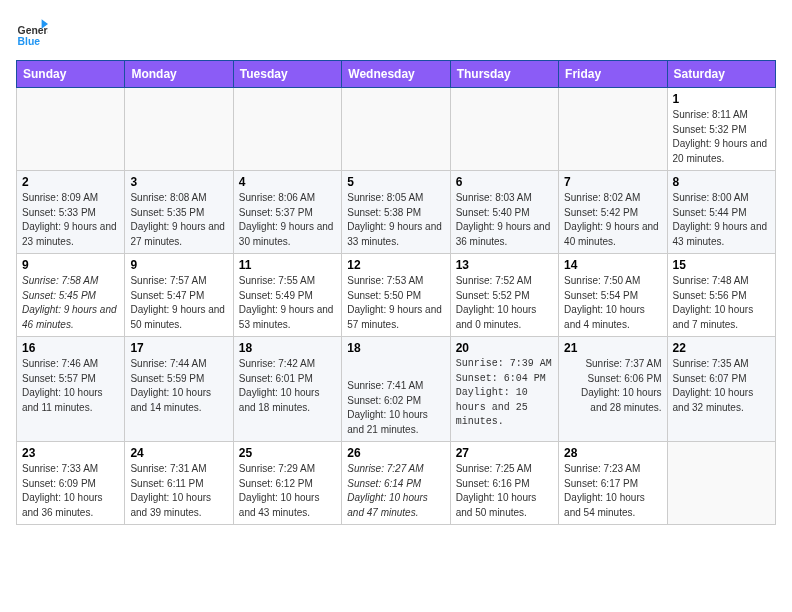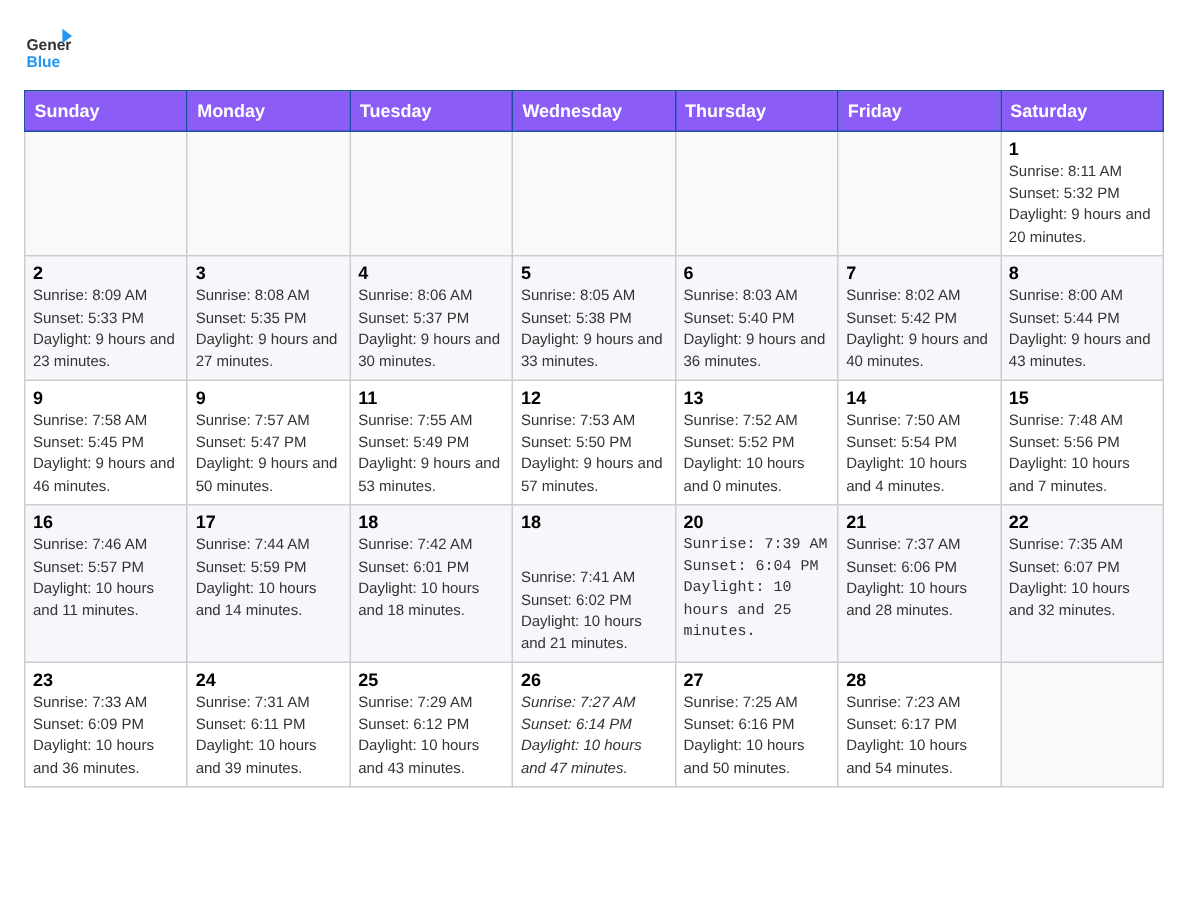--- a/index.html
+++ b/index.html
@@ -165,21 +165,21 @@
         <td>
           <span class="day-num">8</span>
           <div class="day-info" style="white-space: pre-line;">Sunrise: 8:00 AM
 Sunset: 5:44 PM
 Daylight: 9 hours and 43 minutes.</div>
         </td>
       </tr>
       <tr>
         <td>
           <span class="day-num">9</span>
-          <div class="day-info" style="white-space: pre-line;">Sunrise: 7:58 AM
+          <div class="day-info" style="white-space: pre-line; font-style: italic;">Sunrise: 7:58 AM
 Sunset: 5:45 PM
 Daylight: 9 hours and 46 minutes.</div>
         </td>
         <td>
           <span class="day-num">9</span>
           <div class="day-info" style="white-space: pre-line;">Sunrise: 7:57 AM
 Sunset: 5:47 PM
 Daylight: 9 hours and 50 minutes.</div>
         </td>
         <td>
@@ -239,21 +239,21 @@
 Daylight: 10 hours and 21 minutes.</div>
         </td>
         <td>
           <span class="day-num">20</span>
           <div class="day-info" style="white-space: pre-line; font-family: Liberation Mono, monospace;">Sunrise: 7:39 AM
 Sunset: 6:04 PM
 Daylight: 10 hours and 25 minutes.</div>
         </td>
         <td>
           <span class="day-num">21</span>
-          <div class="day-info" style="white-space: pre-line;">Sunrise: 7:37 AM
+          <div class="day-info" style="white-space: pre-line; text-align: right;">Sunrise: 7:37 AM
 Sunset: 6:06 PM
 Daylight: 10 hours and 28 minutes.</div>
         </td>
         <td>
           <span class="day-num">22</span>
           <div class="day-info" style="white-space: pre-line;">Sunrise: 7:35 AM
 Sunset: 6:07 PM
 Daylight: 10 hours and 32 minutes.</div>
         </td>
       </tr>

